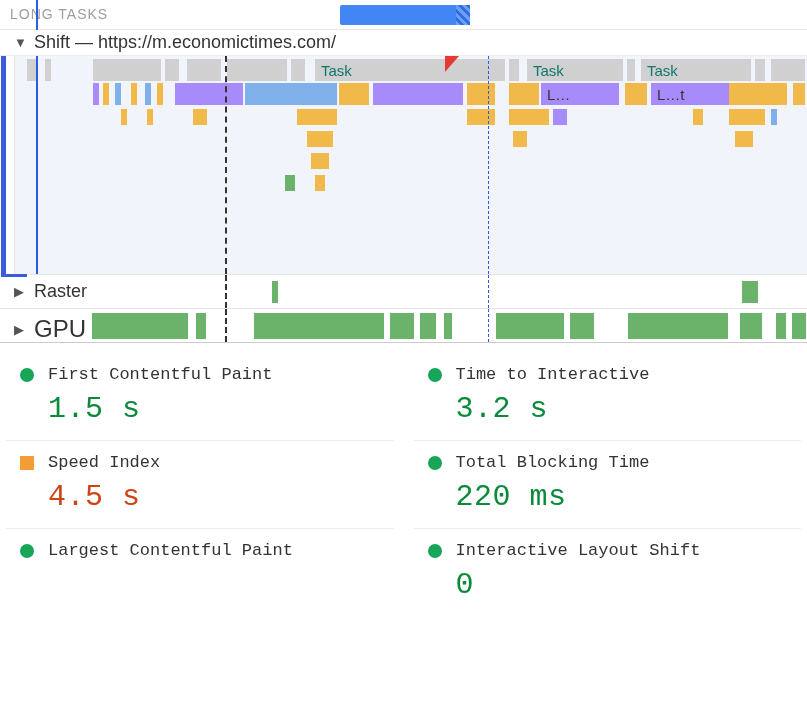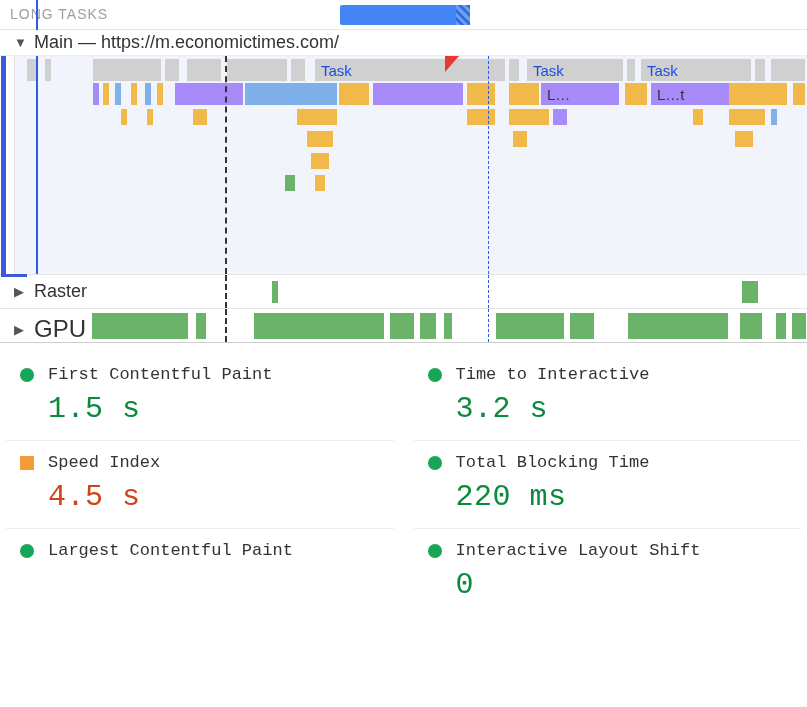--- a/index.html
+++ b/index.html
@@ -104,21 +104,21 @@
     position: absolute;
     top: 0; bottom: 0;
     font-size: 15px;
     color: #333;
     display: flex;
     align-items: center;
     padding-left: 6px;
     overflow: hidden;
     white-space: nowrap;
   }
-  .c-gray   { background: #d0d0d0; color:#1d4ed8; }
+  .c-gray   { background: #d0d0d0; color:#0f766e; }
   .c-purple { background: #a78bfa; }
   .c-blue   { background: #7fb0ea; }
   .c-yellow { background: #f0b94a; }
   .c-green  { background: #6bb36a; }
   .thin .bar { top:2px; bottom:2px; }
   .overview-marker-dashed {
     position: absolute;
     top: 0; bottom: 0;
     border-left: 2px dashed #333;
     z-index: 20;
@@ -201,21 +201,21 @@
   <span class="long-tasks-label">LONG TASKS</span>
   <div class="long-task-bar" style="left:340px; width:130px;">
     <div class="hatched"></div>
   </div>
   <div class="overview-marker-thin-blue" style="left:36px; top:0; bottom:-2px;"></div>
 </div>
 
 <div class="track-section main-section">
   <div class="track-header">
     <span class="discl-tri">▼</span>
-    <span class="track-title">Main — https://m.economictimes.com/</span>
+    <span class="track-title">Shift — https://m.economictimes.com/</span>
   </div>
 
   <div class="left-gutter"></div>
   <div class="left-accent"></div>
   <div class="left-accent-bottom"></div>
 
   <div class="overview-marker-thin-blue" style="left:36px;"></div>
   <div class="overview-marker-dashed" style="left:225px; top:26px;"></div>
   <div class="overview-marker-blue" style="left:488px; top:26px;"></div>
   <div class="overview-faint" style="left:430px;"></div>

